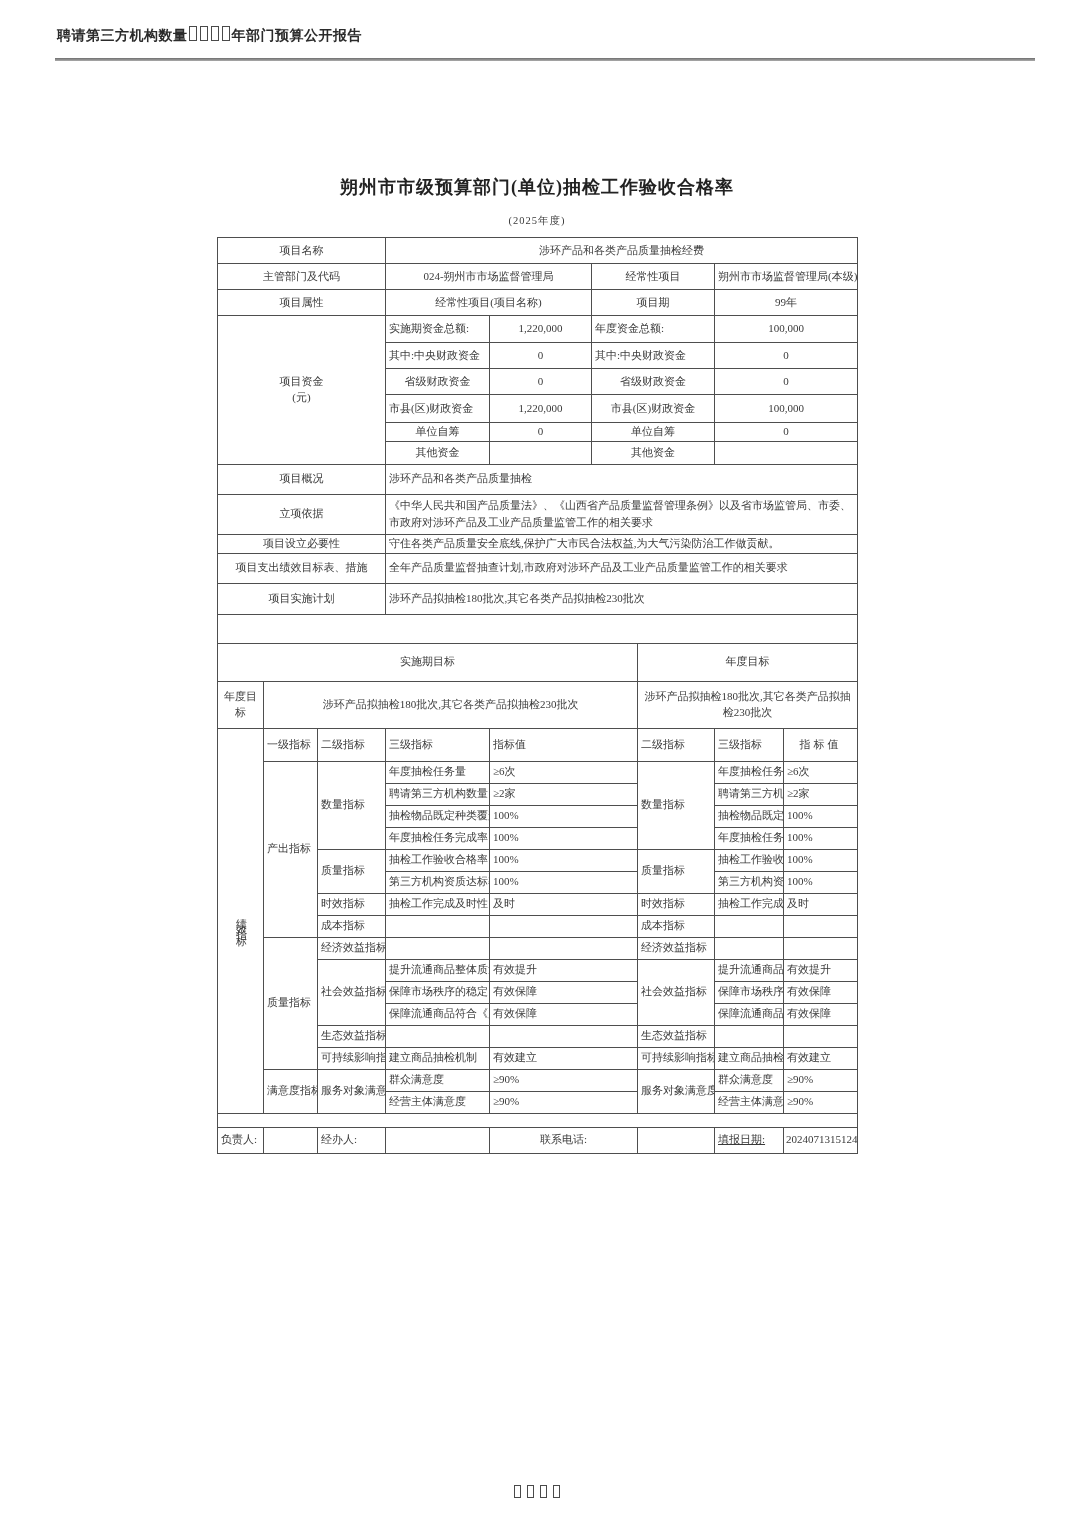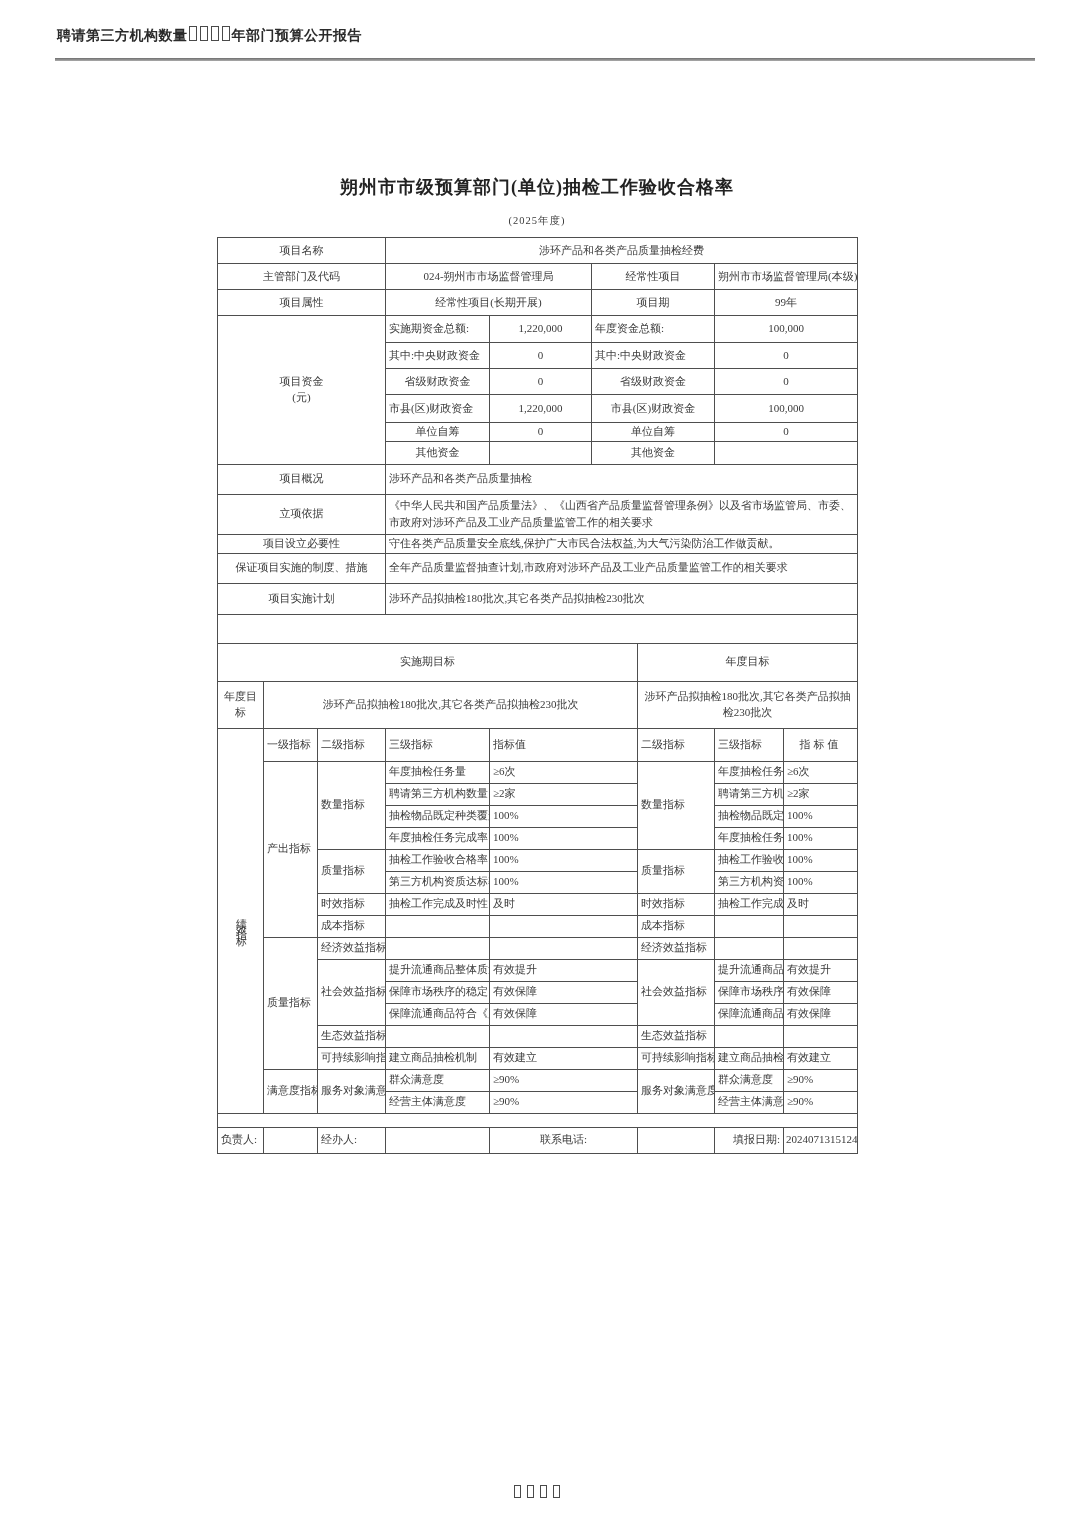--- a/index.html
+++ b/index.html
@@ -31,21 +31,21 @@
   table.main{
     position:absolute;left:217px;top:237px;width:640px;
     border-collapse:collapse;table-layout:fixed;
   }
   table.main td{
     border:1px solid #4e4e4e;font-size:11px;color:#3a3a3a;
     padding:1px 3px;vertical-align:middle;overflow:hidden;line-height:1.45;
   }
   td.c{text-align:center;}
   td.l{text-align:left;padding-left:4px;}
-  td.r{text-align:right;padding-right:3px;}
+  td.r{padding-right:3px;text-decoration:underline;}
   .small td, td.sm{font-size:9.5px;}
   td.clip{white-space:nowrap;overflow:hidden;}
   .vertical{
     writing-mode:vertical-rl;text-orientation:upright;letter-spacing:6px;
     margin:0 auto;font-size:11px;
   }
   .goalwrap{line-height:1.6;}
   
   .page-footer{
     position:absolute;top:1484px;left:0;width:100%;text-align:center;
@@ -79,21 +79,21 @@
     <td colspan="6" class="c">涉环产品和各类产品质量抽检经费</td>
   </tr>
   <tr style="height:26px">
     <td colspan="3" class="c">主管部门及代码</td>
     <td colspan="2" class="c">024-朔州市市场监督管理局</td>
     <td colspan="2" class="c">经常性项目</td>
     <td colspan="2" class="c clip">朔州市市场监督管理局(本级)</td>
   </tr>
   <tr style="height:26px">
     <td colspan="3" class="c">项目属性</td>
-    <td colspan="2" class="c">经常性项目(长期开展)</td>
+    <td colspan="2" class="c">经常性项目(项目名称)</td>
     <td colspan="2" class="c">项目期</td>
     <td colspan="2" class="c">99年</td>
   </tr>
 
   <tr style="height:27px">
     <td colspan="3" rowspan="6" class="c">
       <div>项目资金</div>
       <div>(元)</div>
     </td>
     <td class="l">实施期资金总额:</td>
@@ -138,21 +138,21 @@
   </tr>
   <tr style="height:40px">
     <td colspan="3" class="c">立项依据</td>
     <td colspan="6" class="l" style="line-height:1.6">《中华人民共和国产品质量法》、《山西省产品质量监督管理条例》以及省市场监管局、市委、市政府对涉环产品及工业产品质量监管工作的相关要求</td>
   </tr>
   <tr style="height:17px">
     <td colspan="3" class="c">项目设立必要性</td>
     <td colspan="6" class="l">守住各类产品质量安全底线,保护广大市民合法权益,为大气污染防治工作做贡献。</td>
   </tr>
   <tr style="height:30px">
-    <td colspan="3" class="c">保证项目实施的制度、措施</td>
+    <td colspan="3" class="c">项目支出绩效目标表、措施</td>
     <td colspan="6" class="l">全年产品质量监督抽查计划,市政府对涉环产品及工业产品质量监管工作的相关要求</td>
   </tr>
   <tr style="height:31px">
     <td colspan="3" class="c">项目实施计划</td>
     <td colspan="6" class="l">涉环产品拟抽检180批次,其它各类产品拟抽检230批次</td>
   </tr>
 
   <tr style="height:29px">
         <td colspan="9"></td>
       </tr>

